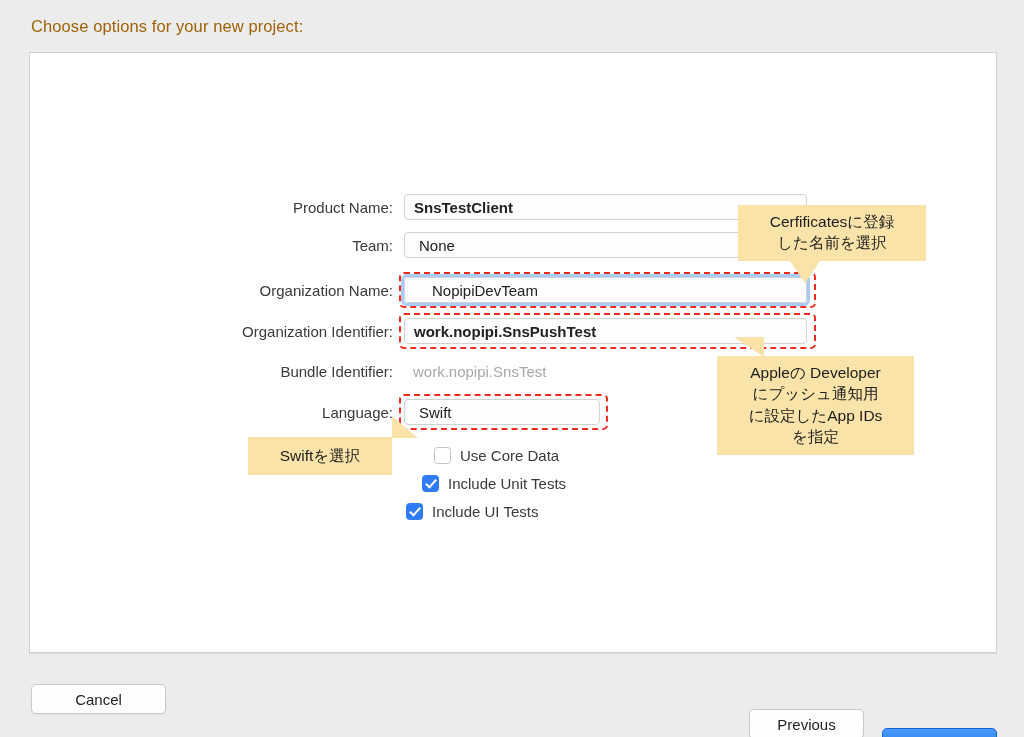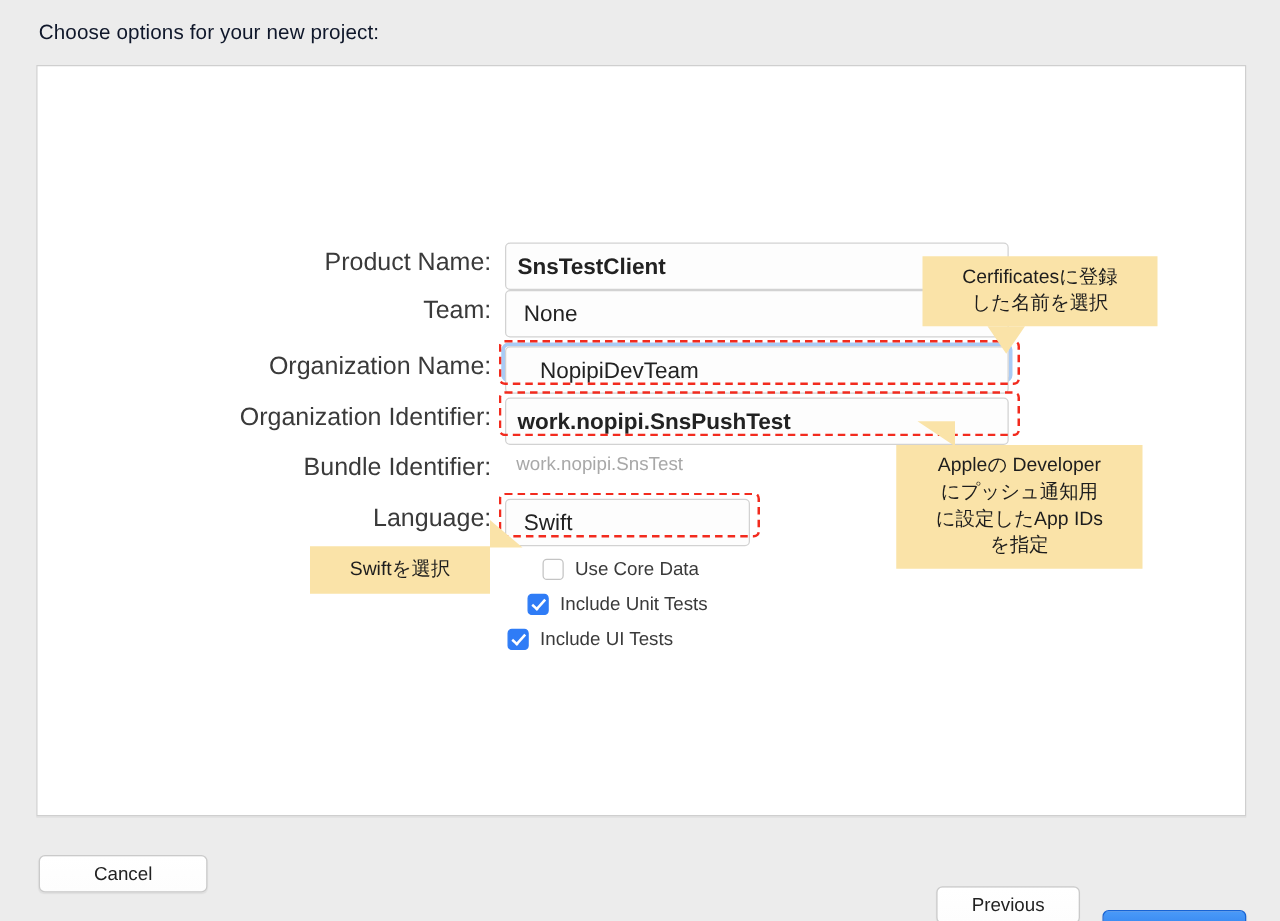--- a/index.html
+++ b/index.html
@@ -15,21 +15,21 @@
     position: relative;
     -webkit-font-smoothing: antialiased;
   }
 
   
   .dialog-title {
     position: absolute;
     left: 31px;
     top: 17px;
     font-size: 16.5px;
-    color: #0f172a;
+    color: #a16207;
     letter-spacing: 0.1px;
     white-space: nowrap;
   }
 
   
   .content-panel {
     position: absolute;
     left: 29px;
     top: 52px;
     width: 968px;
@@ -49,34 +49,34 @@
     height: 737px;
     pointer-events: none;
   }
   .form > * { pointer-events: auto; }
 
   .field-label {
     position: absolute;
     text-align: right;
     width: 300px;
     left: 93px;
-    font-size: 20px;
+    font-size: 15px;
     color: #3a3a3a;
     white-space: nowrap;
   }
 
   .field-input {
     position: absolute;
     left: 404px;
-    height: 38px;
+    height: 26px;
     box-sizing: border-box;
     background: #fdfdfd;
     border: 1px solid #d2d2d2;
     border-radius: 4px;
-    font-size: 18px;
+    font-size: 15px;
     color: #222;
     display: flex;
     align-items: center;
     padding-left: 9px;
     font-family: "Liberation Sans", "DejaVu Sans", sans-serif;
   }
   .field-input.bold { font-weight: bold; }
 
   .field-plain {
     position: absolute;

